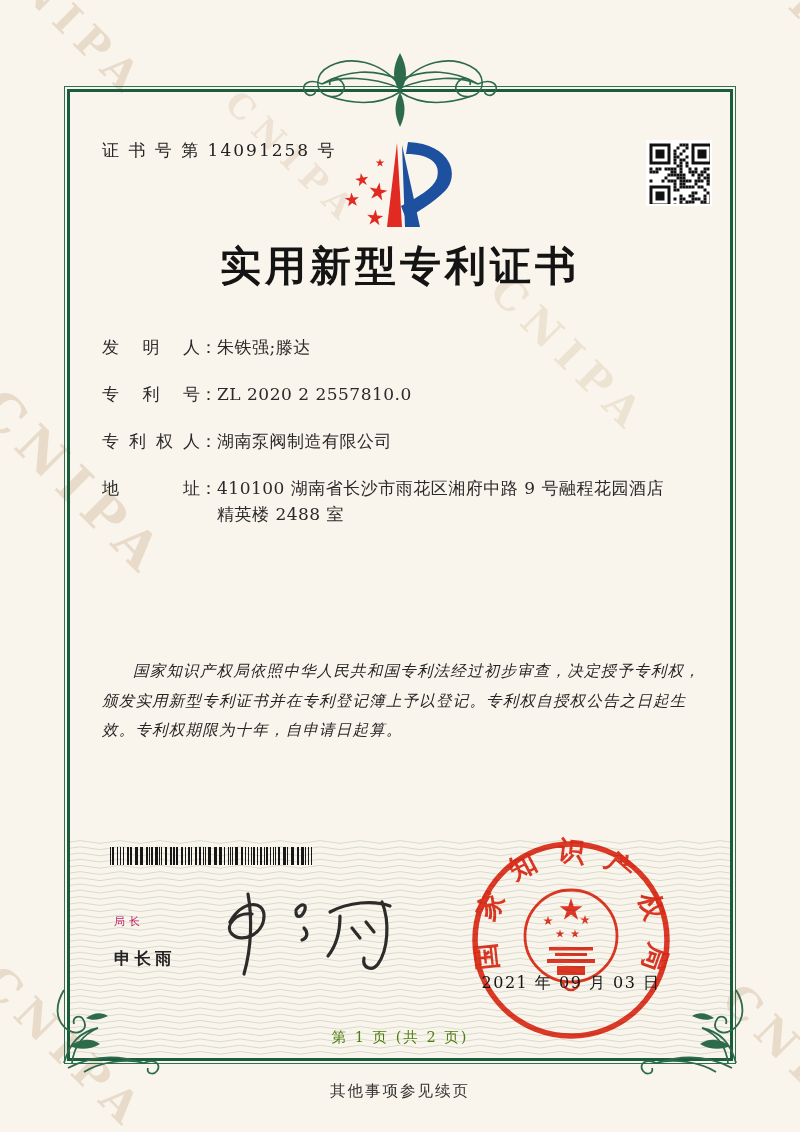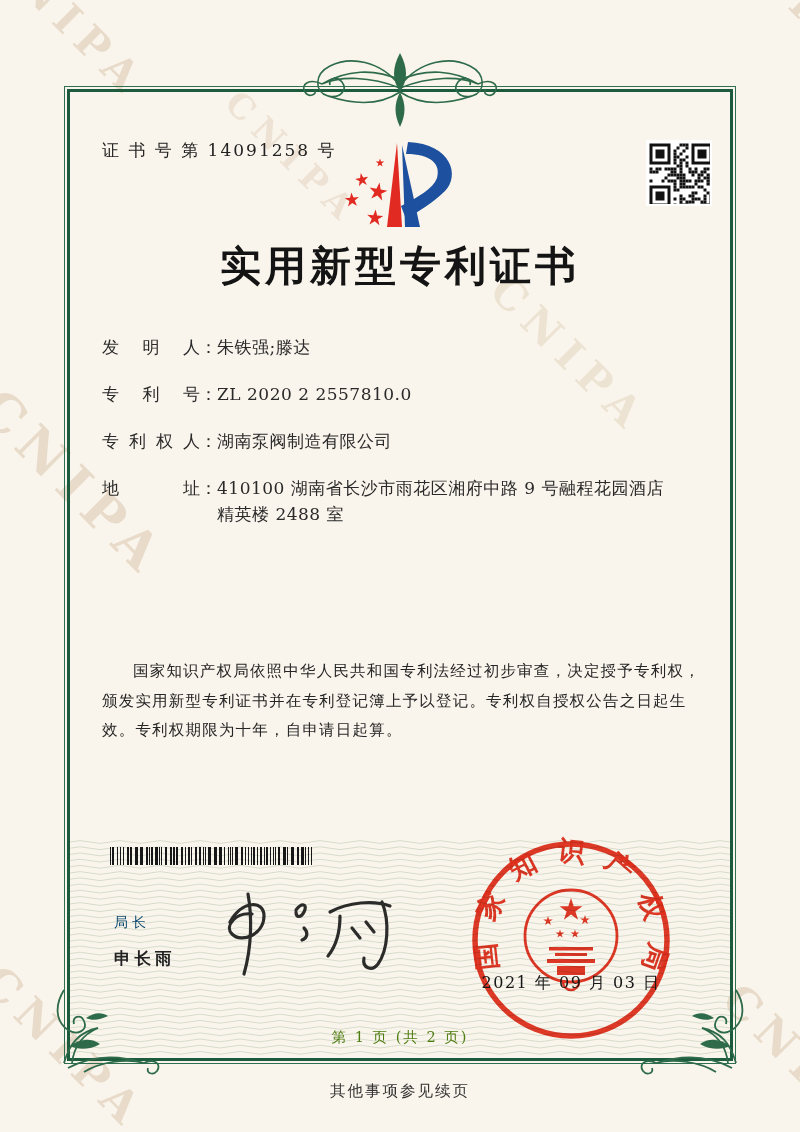--- a/index.html
+++ b/index.html
@@ -46,27 +46,27 @@
   .f-row.address { margin-bottom:0; }
   .f-label { display:inline-block; width:98px; text-align:justify; text-align-last:justify;
              text-justify:inter-character; vertical-align:top; }
   .f-colon { display:inline-block; vertical-align:top; }
   .f-value { display:inline-block; vertical-align:top; width:452px; letter-spacing:.5px;
              line-height:26px; }
   .f-label.second { margin-left:37px; width:98px; }
 
   .legal { position:absolute; left:102px; top:657px; width:608px; z-index:2;
            font-size:15.5px; line-height:29.5px; letter-spacing:1.2px; color:#262626; }
-  .legal p { text-indent:2em; }
+  .legal p { text-indent:2em;font-style:italic; }
 
   .barcode { position:absolute; left:110px; top:847px; width:205px; height:18px; z-index:2; }
   .barcode i { position:absolute; top:0; height:100%; background:#171717; }
 
-  .signer-title { position:absolute; left:114px; top:914px; z-index:2; font-size:14px;
-                  letter-spacing:4px; color:#0c4a6e; }
+  .signer-title { position:absolute; left:114px; top:914px; z-index:2; font-size:11px;
+                  letter-spacing:4px; color:#be185d; }
   .signer-name  { position:absolute; left:114px; top:948px; z-index:2; font-size:16.5px;
                   letter-spacing:4px; color:#222;font-weight:bold; }
   .signature { position:absolute; left:212px; top:888px; z-index:3; }
 
   .seal { position:absolute; left:467px; top:836px; z-index:3; mix-blend-mode:multiply; }
   .seal-date { position:absolute; left:465px; top:973px; width:212px; z-index:4;
                text-align:center; font-size:16px; letter-spacing:1.5px; color:#161616; }
 
   .page-num { position:absolute; left:0; right:0; top:1028px; z-index:2; text-align:center;
               font-size:14.5px; letter-spacing:2px; color:#4d7c0f; }

